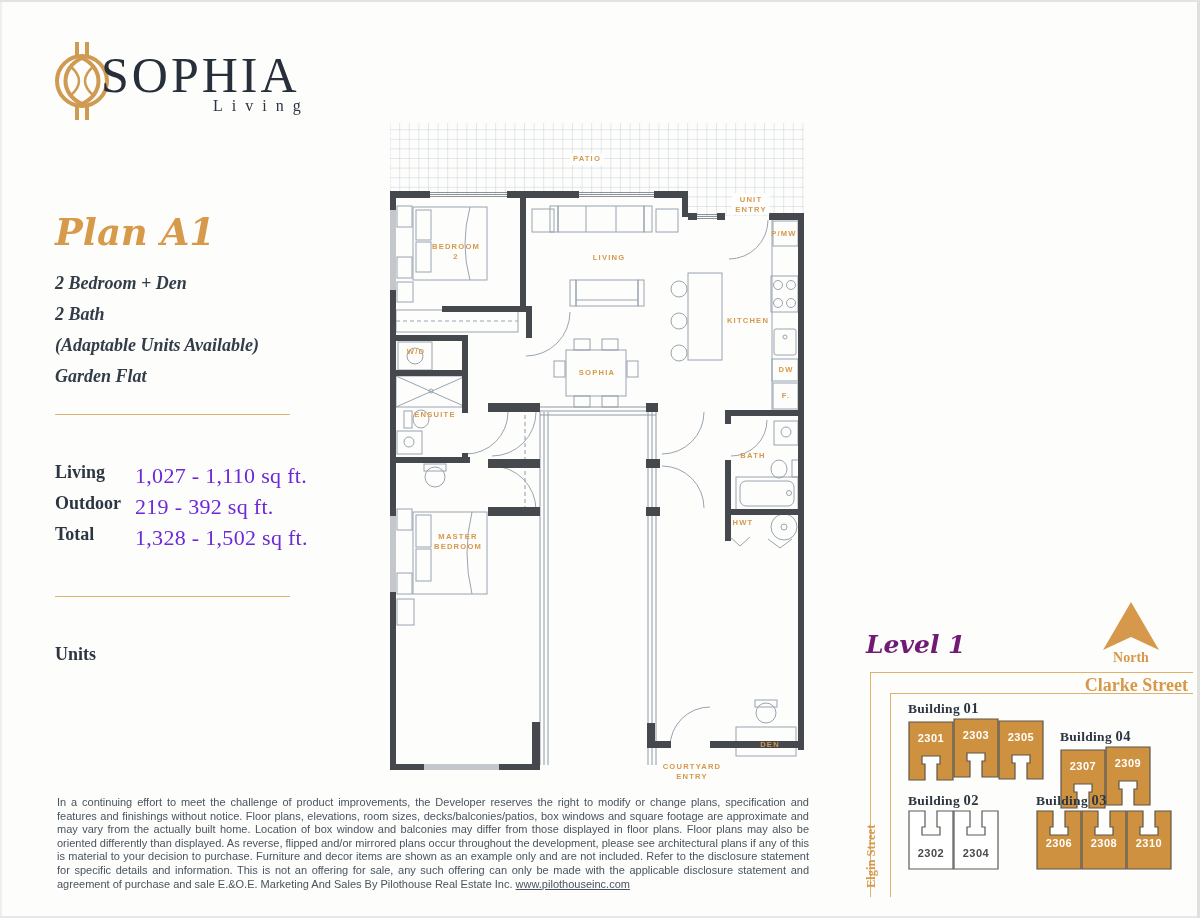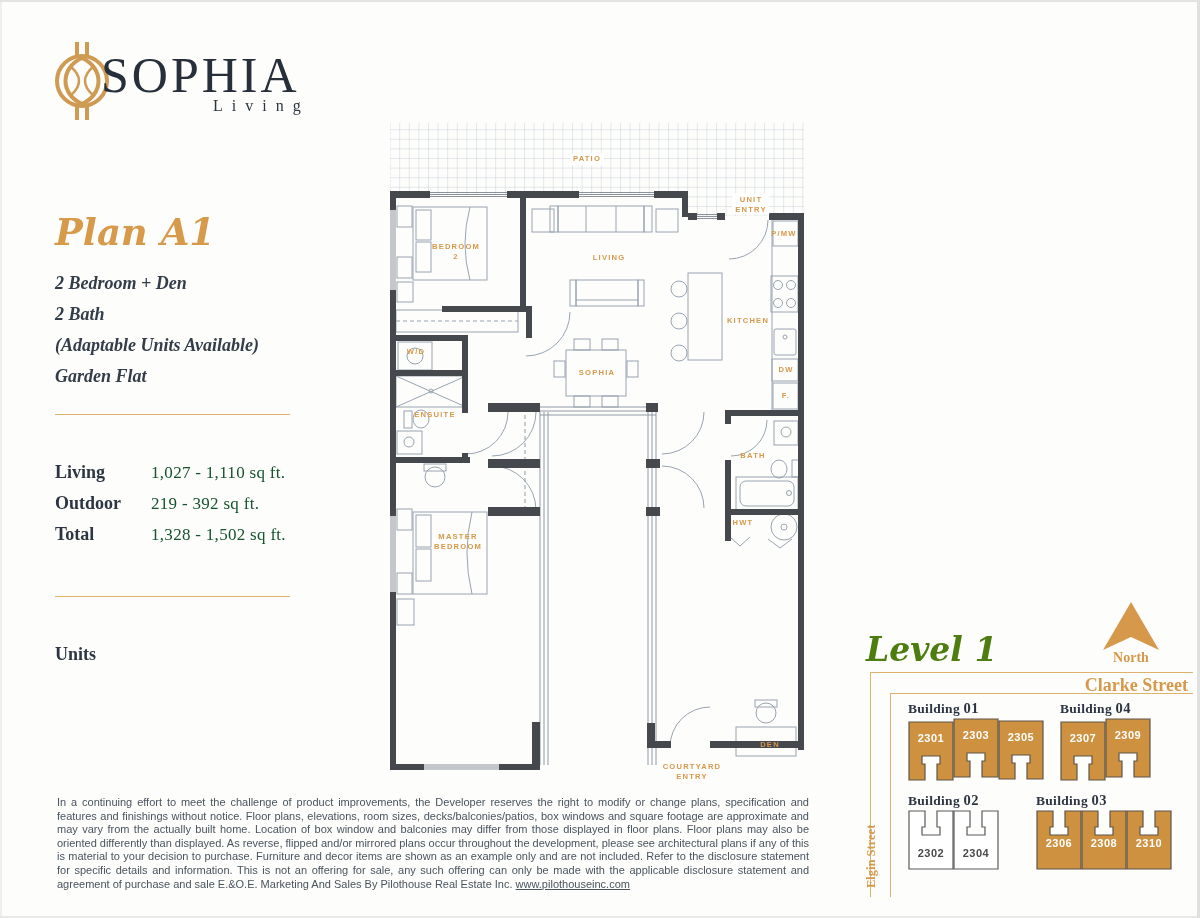--- a/index.html
+++ b/index.html
@@ -9,27 +9,27 @@
   .abs{position:absolute;}
   
   .brand-name{font-family:"Liberation Serif",serif;font-size:50px;letter-spacing:3px;color:#272f3a;font-weight:500;}
   .brand-sub{font-family:"Liberation Serif",serif;font-size:16px;letter-spacing:9px;color:#2c3540;}
   
   .plan-title{font-family:"DejaVu Serif",serif;font-style:italic;font-weight:bold;font-size:37px;color:#d79a4b;}
   .feature{font-family:"Liberation Serif",serif;font-style:italic;font-weight:600;font-size:18px;color:#323d49;line-height:31px;}
   .gold-rule{height:0;border-top:1.6px solid #ddb26c;}
   .stat-row{position:relative;height:31px;}
   .stat-label{position:absolute;left:0;top:0;font-family:"Liberation Serif",serif;font-weight:bold;font-size:18px;color:#2c3642;}
-  .stat-value{position:absolute;left:96px;top:1px;font-family:"Liberation Serif",serif;font-size:17px;color:#14532d;letter-spacing:0.3px;}
+  .stat-value{position:absolute;left:80px;top:1px;font-family:"Liberation Serif",serif;font-size:22px;color:#6d28d9;letter-spacing:0.3px;}
   
   .fp-label{position:absolute;transform:translate(-50%,-50%);font-size:7.6px;letter-spacing:1.2px;
             color:#d6994c;text-align:center;line-height:9.5px;white-space:pre-line;font-weight:bold;}
   .fp-label.bg{background:rgba(255,255,255,0.92);padding:1px 3px;}
   
-  .level-title{font-family:"DejaVu Serif",serif;font-style:italic;font-weight:bold;font-size:33px;color:#4d7c0f;}
+  .level-title{font-family:"DejaVu Serif",serif;font-style:italic;font-weight:bold;font-size:25px;color:#701a75;}
   .north-label{font-family:"Liberation Serif",serif;font-weight:bold;font-size:14px;color:#d6994c;text-align:center;}
   .street{font-family:"Liberation Serif",serif;font-weight:bold;font-size:18px;color:#d6994c;}
   .kp-border{border-top:1.6px solid #ddb26c;border-left:1.6px solid #ddb26c;}
   .bldg-label{font-family:"Liberation Serif",serif;font-weight:bold;font-size:13.5px;color:#2c3642;letter-spacing:0.3px;}
   .bldg-label b{font-size:14.5px;}
   
   .disclaimer{font-size:11px;line-height:13.6px;color:#49545f;text-align:justify;}
   .disclaimer .link{text-decoration:underline;cursor:pointer;}
 </style>
 </head>
@@ -291,21 +291,21 @@
           </g>
           <g transform="translate(46,2)">
             <path d="M0 0 H44 V58 H28 V42 H31 V34 H13 V42 H16 V58 H0 Z" fill="#ce913f" stroke="#5f564a" stroke-width="1.2"></path>
             <text x="22" y="20" text-anchor="middle" fill="#ffffff" style="font:bold 11px &quot;Liberation Sans&quot;,sans-serif;letter-spacing:0.5px;">2303</text>
           </g>
           <g transform="translate(91,4)">
             <path d="M0 0 H44 V58 H28 V42 H31 V34 H13 V42 H16 V58 H0 Z" fill="#ce913f" stroke="#5f564a" stroke-width="1.2"></path>
             <text x="22" y="20" text-anchor="middle" fill="#ffffff" style="font:bold 11px &quot;Liberation Sans&quot;,sans-serif;letter-spacing:0.5px;">2305</text>
           </g>
         </svg></div>
-      <div class="abs" style="left: 1060px; top: 700px;"><div class="bldg-label"><span>Building </span><b>04</b></div><svg width="92" height="64">
+      <div class="abs" style="left: 1060px; top: 728px;"><div class="bldg-label"><span>Building </span><b>04</b></div><svg width="92" height="64">
           <g transform="translate(1,5)">
             <path d="M0 0 H44 V58 H28 V42 H31 V34 H13 V42 H16 V58 H0 Z" fill="#ce913f" stroke="#5f564a" stroke-width="1.2"></path>
             <text x="22" y="20" text-anchor="middle" fill="#ffffff" style="font:bold 11px &quot;Liberation Sans&quot;,sans-serif;letter-spacing:0.5px;">2307</text>
           </g>
           <g transform="translate(46,2)">
             <path d="M0 0 H44 V58 H28 V42 H31 V34 H13 V42 H16 V58 H0 Z" fill="#ce913f" stroke="#5f564a" stroke-width="1.2"></path>
             <text x="22" y="20" text-anchor="middle" fill="#ffffff" style="font:bold 11px &quot;Liberation Sans&quot;,sans-serif;letter-spacing:0.5px;">2309</text>
           </g>
         </svg></div>
       <div class="abs" style="left: 908px; top: 792px;"><div class="bldg-label"><span>Building </span><b>02</b></div><svg width="92" height="64">

